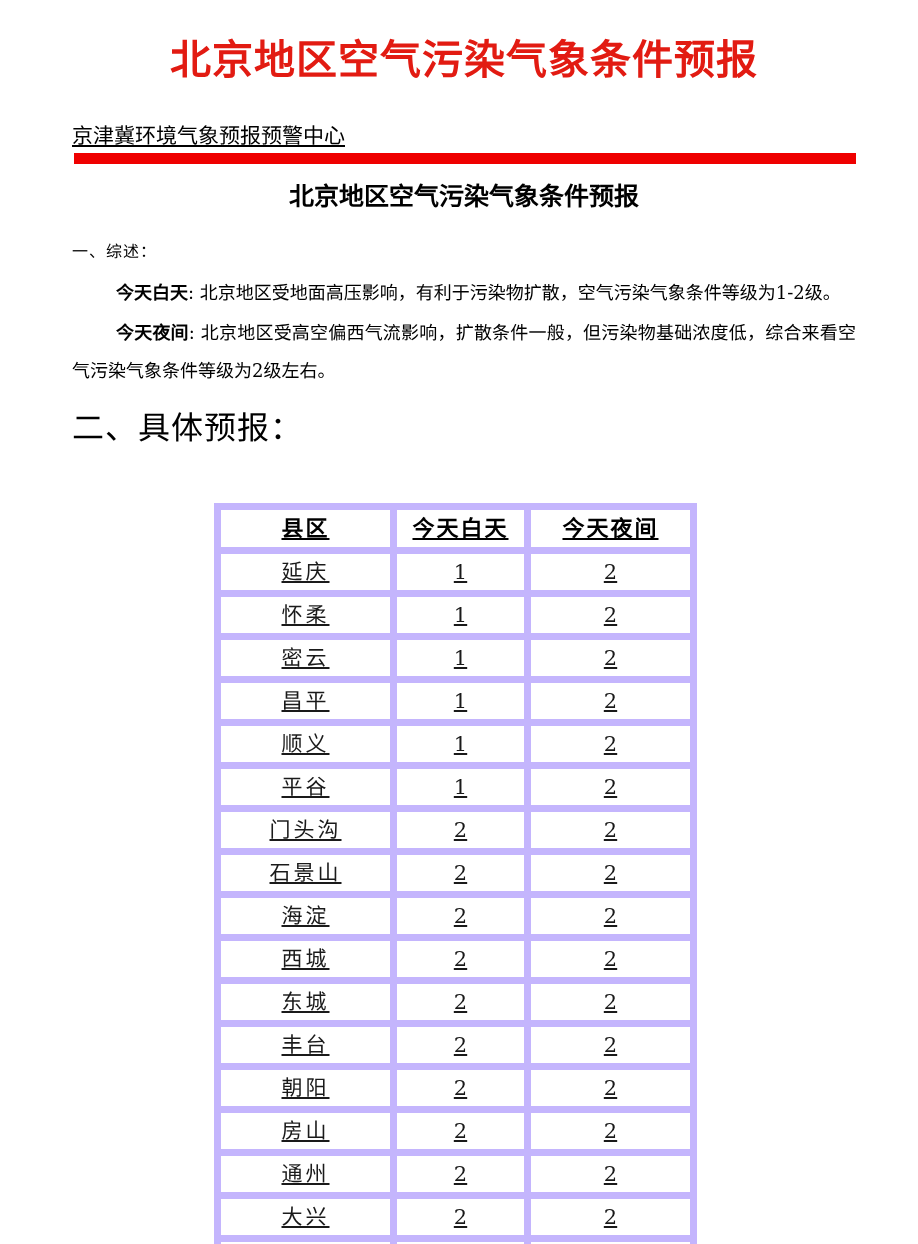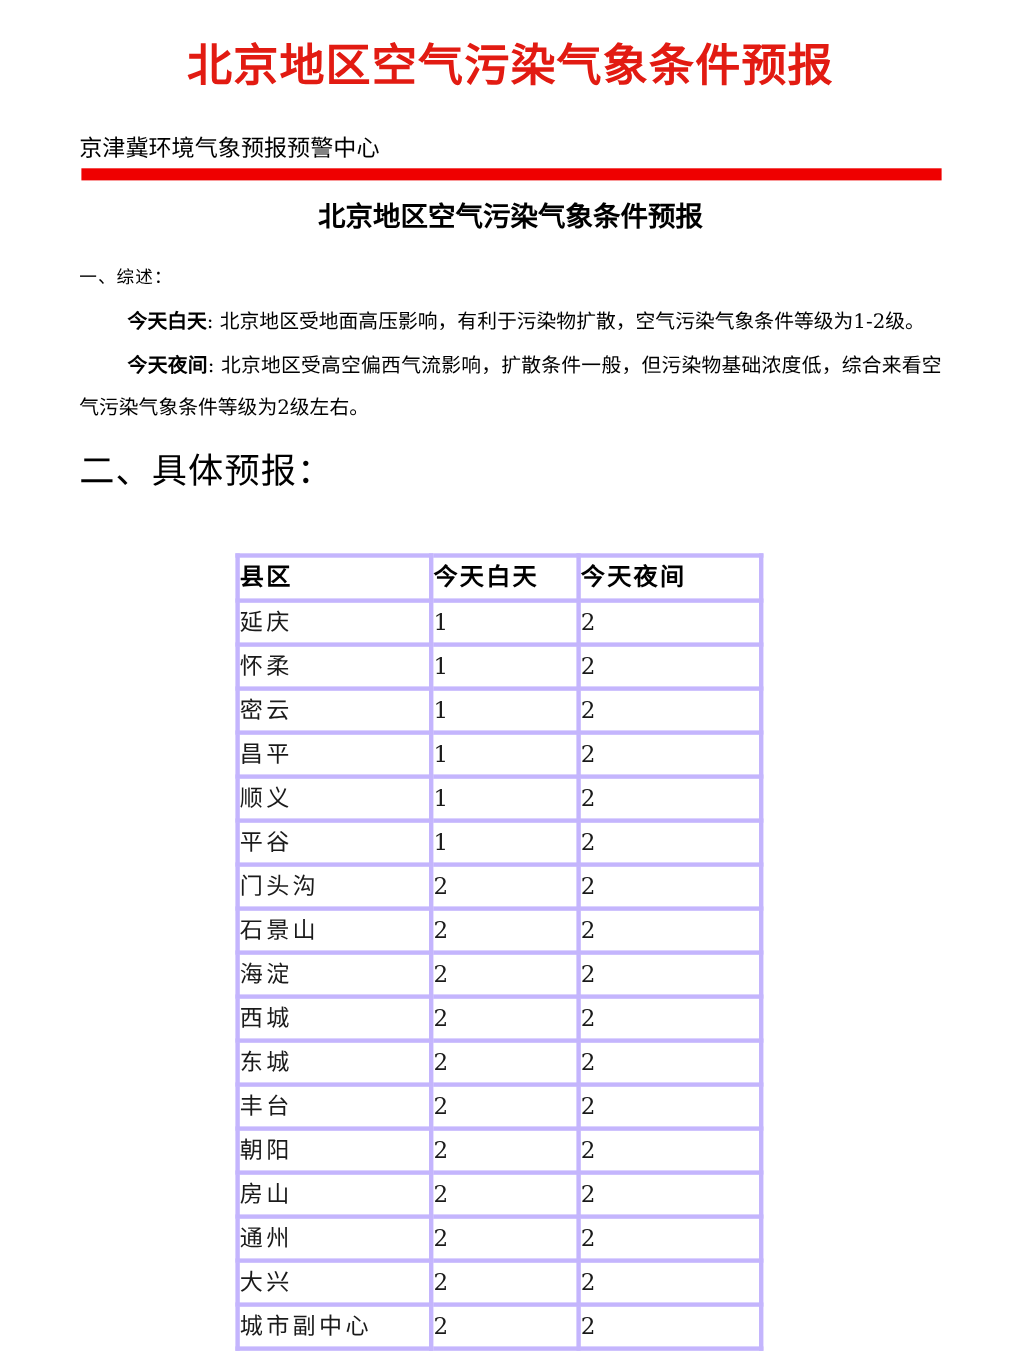--- a/index.html
+++ b/index.html
@@ -43,27 +43,28 @@
     white-space: nowrap;
   }
 
   .masthead-meta {
     position: absolute;
     left: 72px;
     top: 119px;
     width: 784px;
     height: 32px;
     display: flex;
-    align-items: center;
+    align-items: flex-end;
     justify-content: space-between;
     font-family: "DejaVu Sans", "Liberation Sans", sans-serif;
     font-size: 21px;
     line-height: 30px;
     color: #000000;
     white-space: nowrap;
+    text-decoration: underline;
   }
   .masthead-org { letter-spacing: 0px; }
   .masthead-date { letter-spacing: 0px; }
 
   .masthead-rule {
     position: absolute;
     left: 74px;
     top: 153px;
     width: 782px;
     height: 11px;
@@ -130,28 +131,29 @@
     border-collapse: collapse;
     width: 476px;
     table-layout: fixed;
   }
   table.forecast col.c-name  { width: 176px; }
   table.forecast col.c-day   { width: 134px; }
   table.forecast col.c-night { width: 166px; }
 
   table.forecast th,
   table.forecast td {
-    border: 4px solid #c4b5fd;
-    text-align: left;
+    border: 7px solid #c4b5fd;
+    text-align: center;
     vertical-align: middle;
     height: 36px;
     padding: 0;
     font-size: 21px;
     line-height: 36px;
     color: #1a1a1a;
+    text-decoration: underline;
   }
   table.forecast thead th {
     font-weight: bold;
     font-size: 22px;
     height: 37px;
     line-height: 37px;
     letter-spacing: 2px;
     color: #000000;
   }
   table.forecast td.region {

